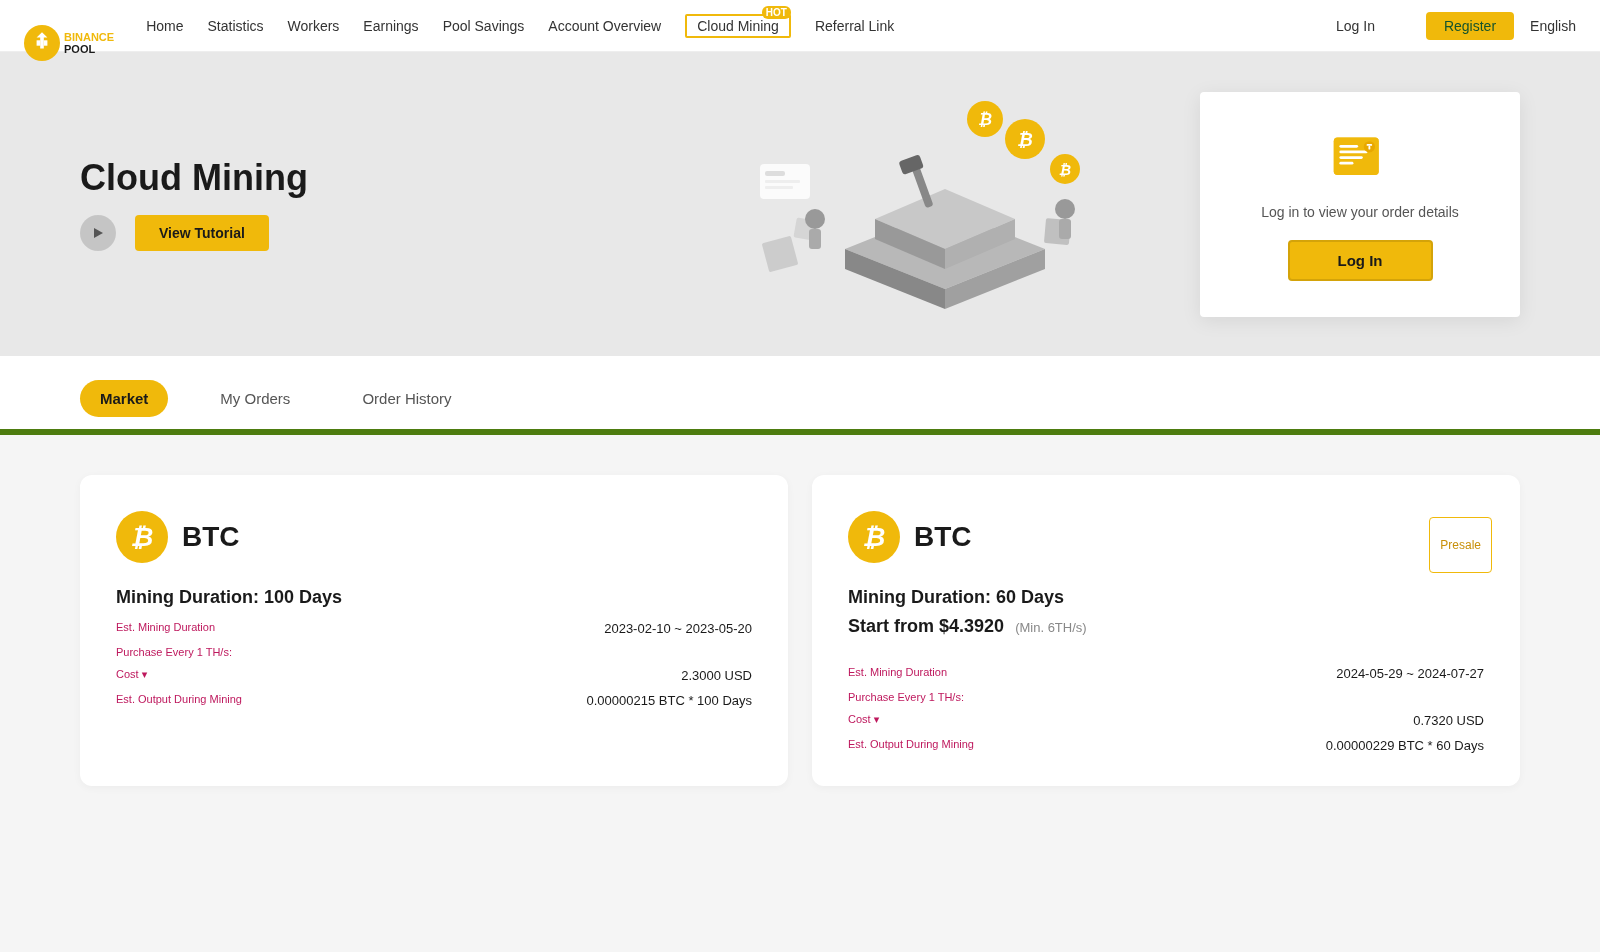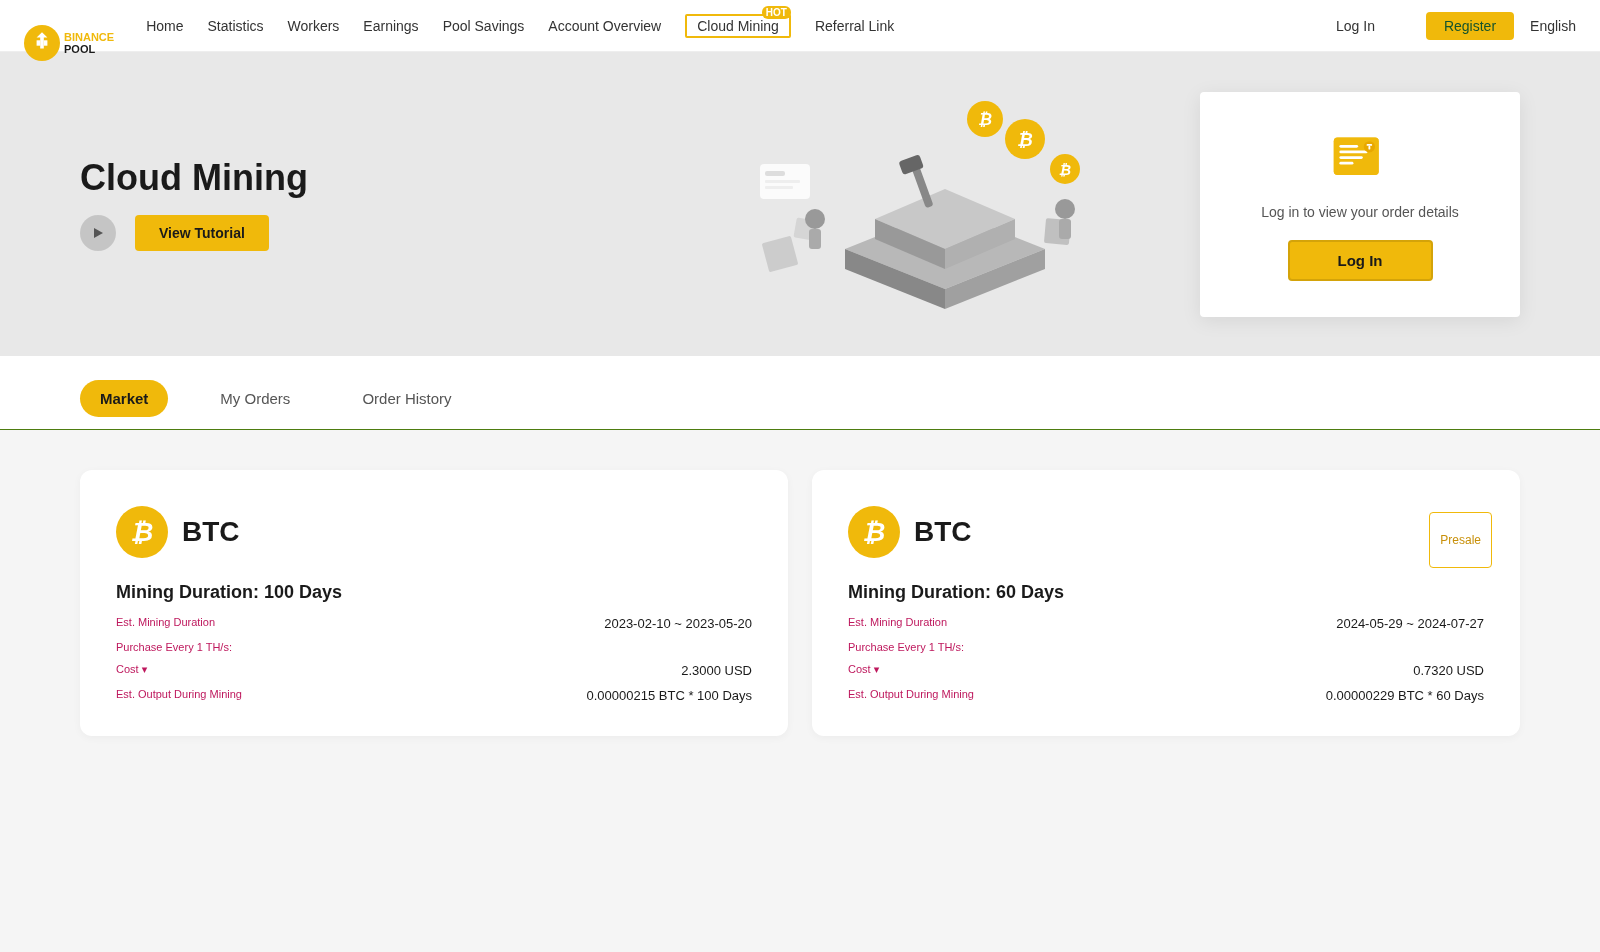--- a/index.html
+++ b/index.html
@@ -185,21 +185,21 @@
       padding: 10px 48px;
       border-radius: 4px;
       cursor: pointer;
       border: 2px solid #d4a309;
     }
 
     
     .tabs-section {
       background: #fff;
       padding: 24px 80px 0;
-      border-bottom: 1px solid #4d7c0f;
+      border-bottom: 6px solid #4d7c0f;
     }
     .tabs {
       display: flex;
       gap: 32px;
     }
     .tab {
       padding: 10px 20px;
       font-size: 15px;
       font-weight: 400;
       cursor: pointer;
@@ -443,20 +443,25 @@
     <div class="mining-card">
       <div class="presale-badge">Presale</div>
       <div class="card-header">
         <div class="btc-icon">₿</div>
         <span class="btc-label">BTC</span>
       </div>
       <div class="mining-duration">
         <span>Mining Duration:</span>
         <span>60 Days</span>
       </div>
+      <div class="start-price">
+        <span>Start from</span>
+        <span class="start-price-num">$4.3920</span>
+        <span class="min-label">(Min. 6TH/s)</span>
+      </div>
       <table class="details-table">
         <tbody>
             <tr>
           <td>Est. Mining Duration</td>
           <td>2024-05-29 ~ 2024-07-27</td>
         </tr>
         <tr>
           <td>Purchase Every 1 TH/s:</td>
           <td></td>
         </tr>

